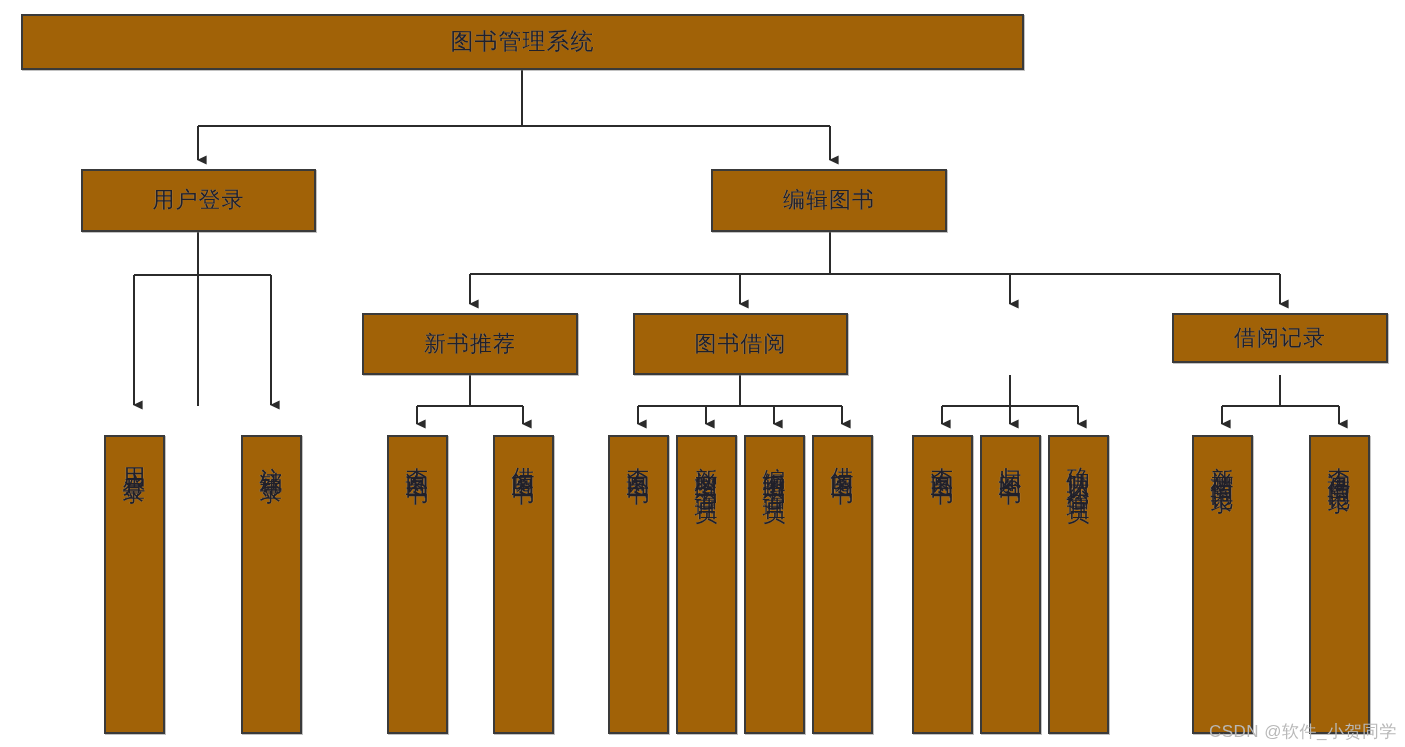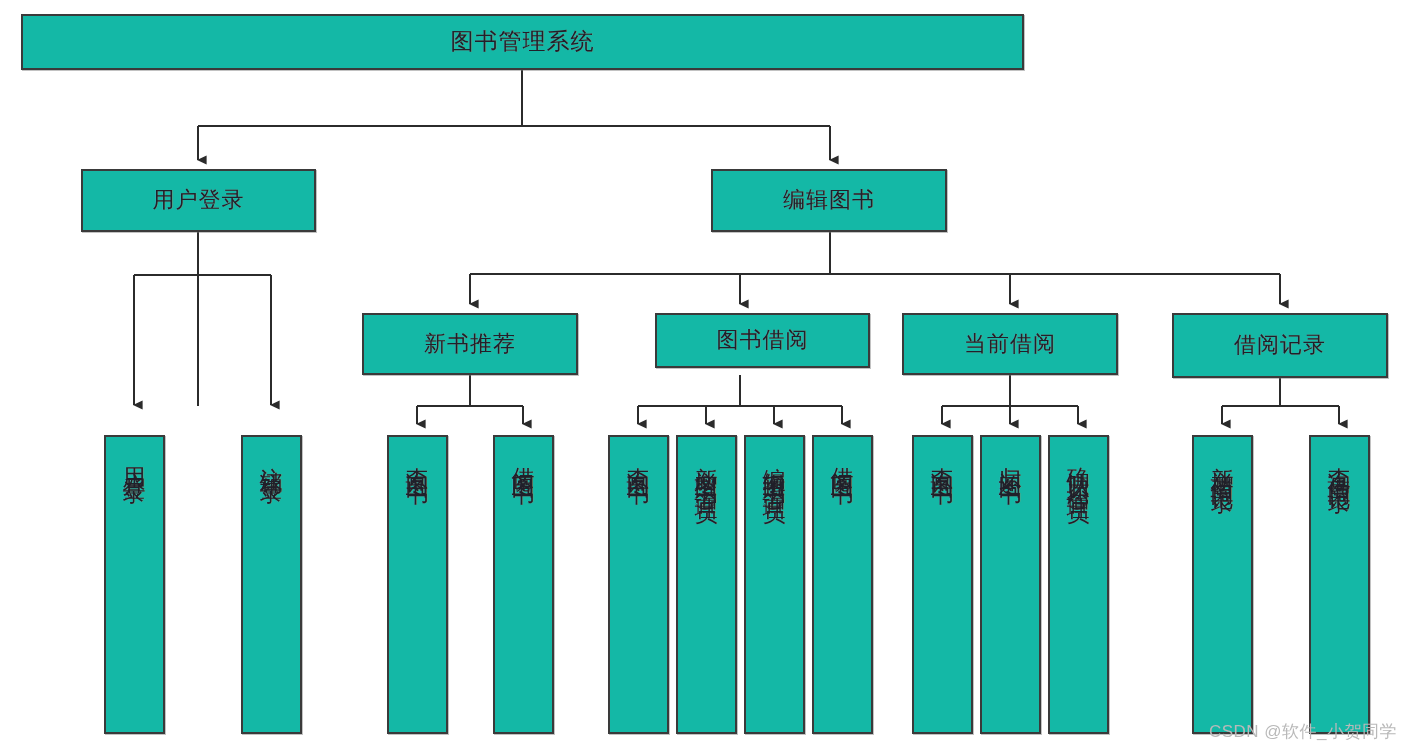--- a/index.html
+++ b/index.html
@@ -16,21 +16,21 @@
   }
   svg#wires{
     position:absolute;
     left:0; top:0;
     width:1405px; height:747px;
     pointer-events:none;
   }
   .node{
     position:absolute;
     box-sizing:border-box;
-    background:#14b8a6;
+    background:#a16207;
     border:2.5px solid #3a3a3a;
     display:flex;
     align-items:center;
     justify-content:center;
     box-shadow:1px 1px 0 rgba(120,120,120,.45);
   }
   .node .lbl{
     font-size:22px;
     line-height:1.12;
     letter-spacing:1px;
@@ -126,27 +126,24 @@
   <div class="node" style="left:81px; top:169px; width:235px; height:63px;">
     <span class="lbl">用户登录</span>
   </div>
   <div class="node" style="left:711px; top:169px; width:236px; height:63px;">
     <span class="lbl">编辑图书</span>
   </div>
 
   <div class="node" style="left:362px; top:313px; width:216px; height:62px;">
     <span class="lbl">新书推荐</span>
   </div>
-  <div class="node" style="left:633px; top:313px; width:215px; height:55px;margin-left:22px;">
+  <div class="node" style="left:633px; top:313px; width:215px; height:62px;">
     <span class="lbl">图书借阅</span>
   </div>
-  <div class="node" style="left:902px; top:313px; width:216px; height:62px;">
-    <span class="lbl">当前借阅</span>
-  </div>
-  <div class="node" style="left:1172px; top:313px; width:216px; height:65px;">
+  <div class="node" style="left:1172px; top:313px; width:216px; height:50px;">
     <span class="lbl">借阅记录</span>
   </div>
 
   <div class="node leaf" style="left:104px; top:435px; width:61px; height:299px;">
     <span class="lbl">用户登录</span>
   </div>
   <div class="node leaf" style="left:241px; top:435px; width:61px; height:299px;">
     <span class="lbl">注销登录</span>
   </div>
 

